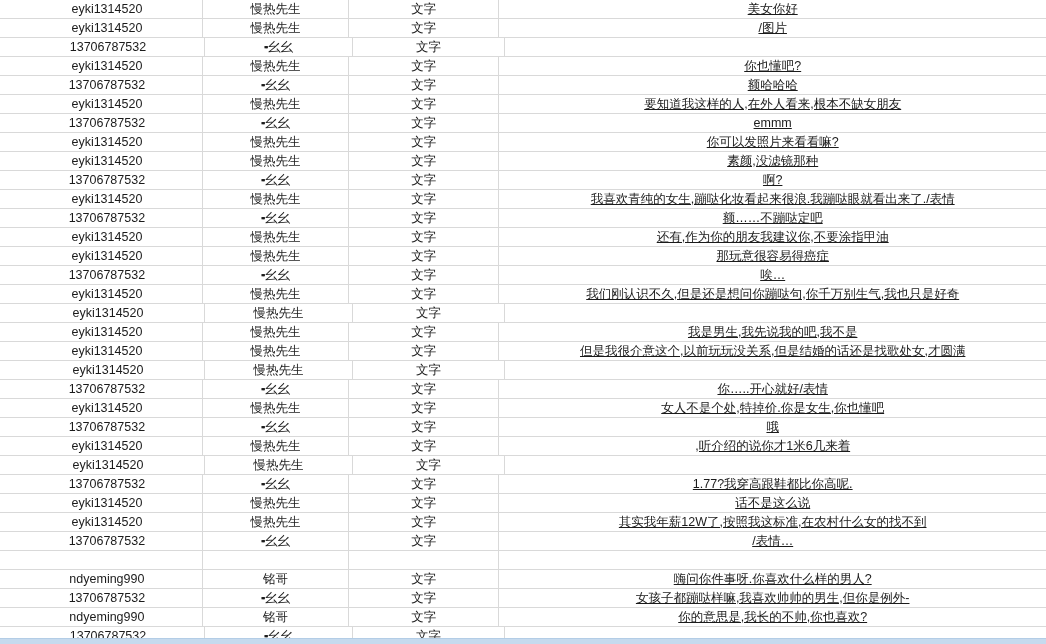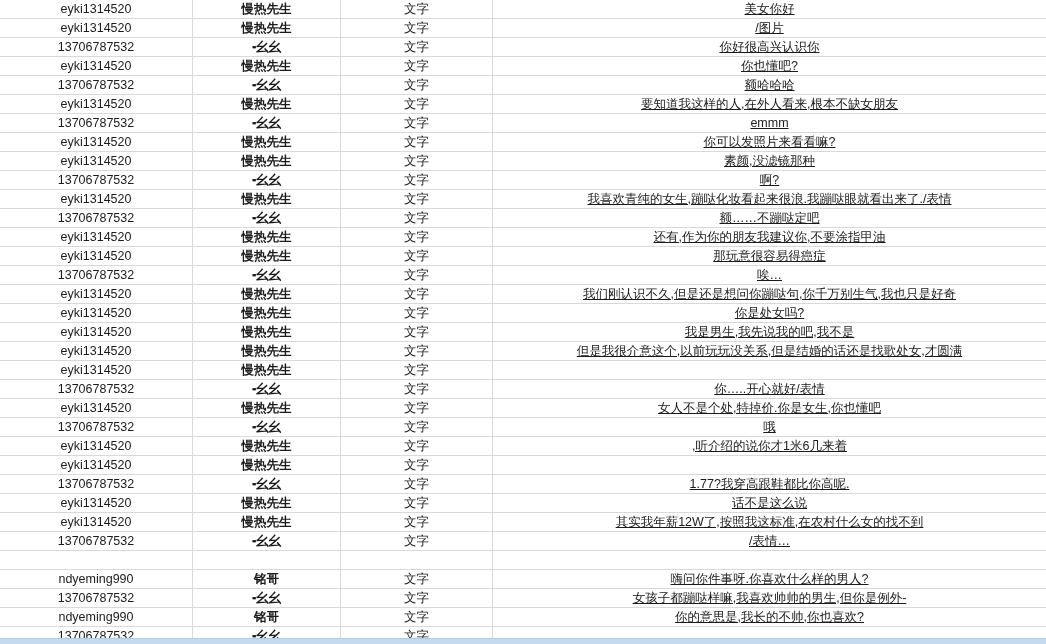--- a/index.html
+++ b/index.html
@@ -2,29 +2,29 @@
 <html><head>
 <meta charset="utf-8">
 <style>
   html,body{margin:0;padding:0;}
   body{
     width:1046px;height:644px;overflow:hidden;background:#ffffff;
     font-family:"Liberation Sans","DejaVu Sans",sans-serif;
     position:relative;
   }
   #sheet{position:absolute;top:0;left:0;width:1046px;}
-  .row{display:flex;height:19px;box-sizing:border-box;border-bottom:1px solid #d9d9d9;}
+  .row{display:flex;height:19px;box-sizing:border-box;border-bottom:1px solid #d9d9d9;padding-left:12px;}
   .cell{
     box-sizing:border-box;border-right:1px solid #d9d9d9;
     display:flex;align-items:center;justify-content:center;
     font-size:12.5px;color:#1b1b1b;white-space:nowrap;overflow:visible;
     line-height:19px;
   }
   .c1{width:193px;}
-  .c2{width:148px;font-weight:bold;}
+  .c2{width:148px;}
   .c3{width:152px;}
   .c4{width:553px;border-right:none;text-decoration:underline;}
   .tofu{letter-spacing:-2px;font-size:9px;margin-right:2px;}
   #bottom-strip{
     position:absolute;left:0;bottom:0;width:1046px;height:5px;
     background:#c6daee;border-top:1px solid #b3cde6;z-index:5;
   }
 </style>
 </head>
 <body>
@@ -41,21 +41,20 @@
     <div class="cell c1">eyki1314520</div>
     <div class="cell c2">慢热先生</div>
     <div class="cell c3">文字</div>
     <div class="cell c4">/图片</div>
   </div>
 
   <div class="row">
     <div class="cell c1">13706787532</div>
     <div class="cell c2"><span class="tofu">▪▪</span>幺幺</div>
     <div class="cell c3">文字</div>
-    <div class="cell c4">你好很高兴认识你</div>
   </div>
 
   <div class="row">
     <div class="cell c1">eyki1314520</div>
     <div class="cell c2">慢热先生</div>
     <div class="cell c3">文字</div>
     <div class="cell c4">你也懂吧?</div>
   </div>
 
   <div class="row">
@@ -139,21 +138,20 @@
     <div class="cell c1">eyki1314520</div>
     <div class="cell c2">慢热先生</div>
     <div class="cell c3">文字</div>
     <div class="cell c4">我们刚认识不久,但是还是想问你蹦哒句,你千万别生气,我也只是好奇</div>
   </div>
 
   <div class="row">
     <div class="cell c1">eyki1314520</div>
     <div class="cell c2">慢热先生</div>
     <div class="cell c3">文字</div>
-    <div class="cell c4">你是处女吗?</div>
   </div>
 
   <div class="row">
     <div class="cell c1">eyki1314520</div>
     <div class="cell c2">慢热先生</div>
     <div class="cell c3">文字</div>
     <div class="cell c4">我是男生,我先说我的吧,我不是</div>
   </div>
 
   <div class="row">

